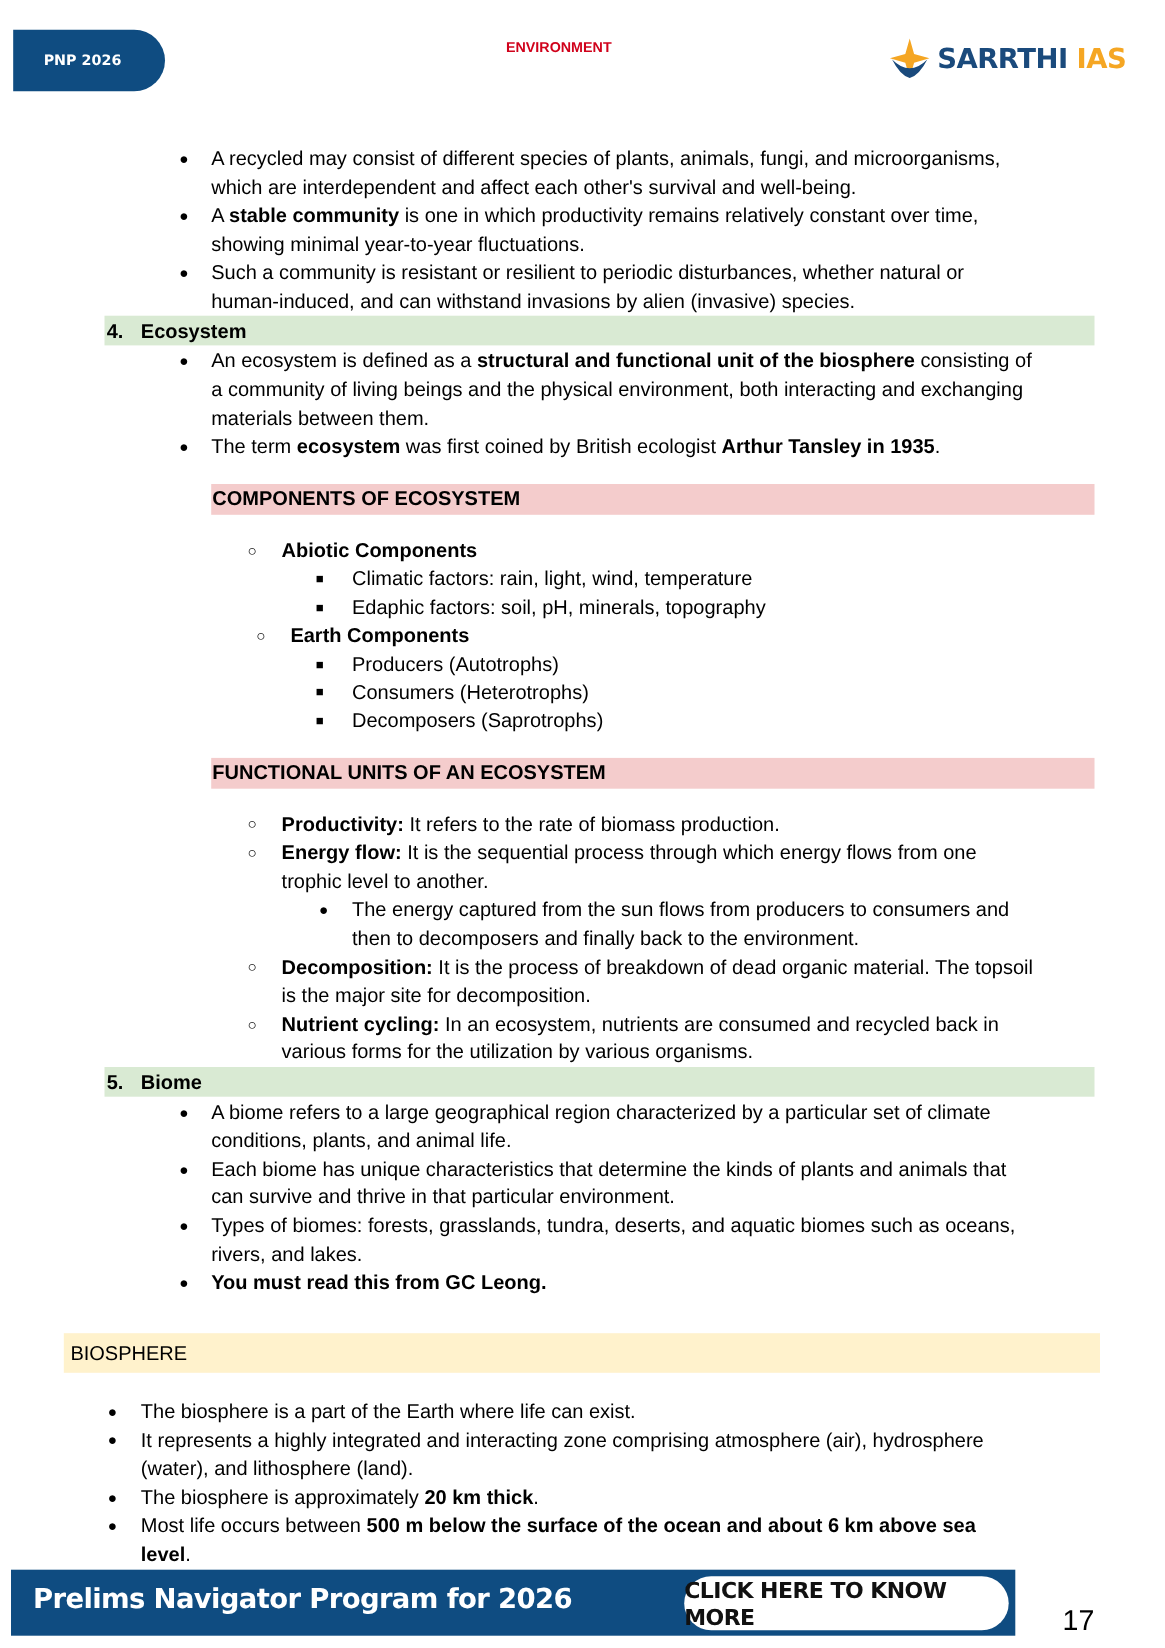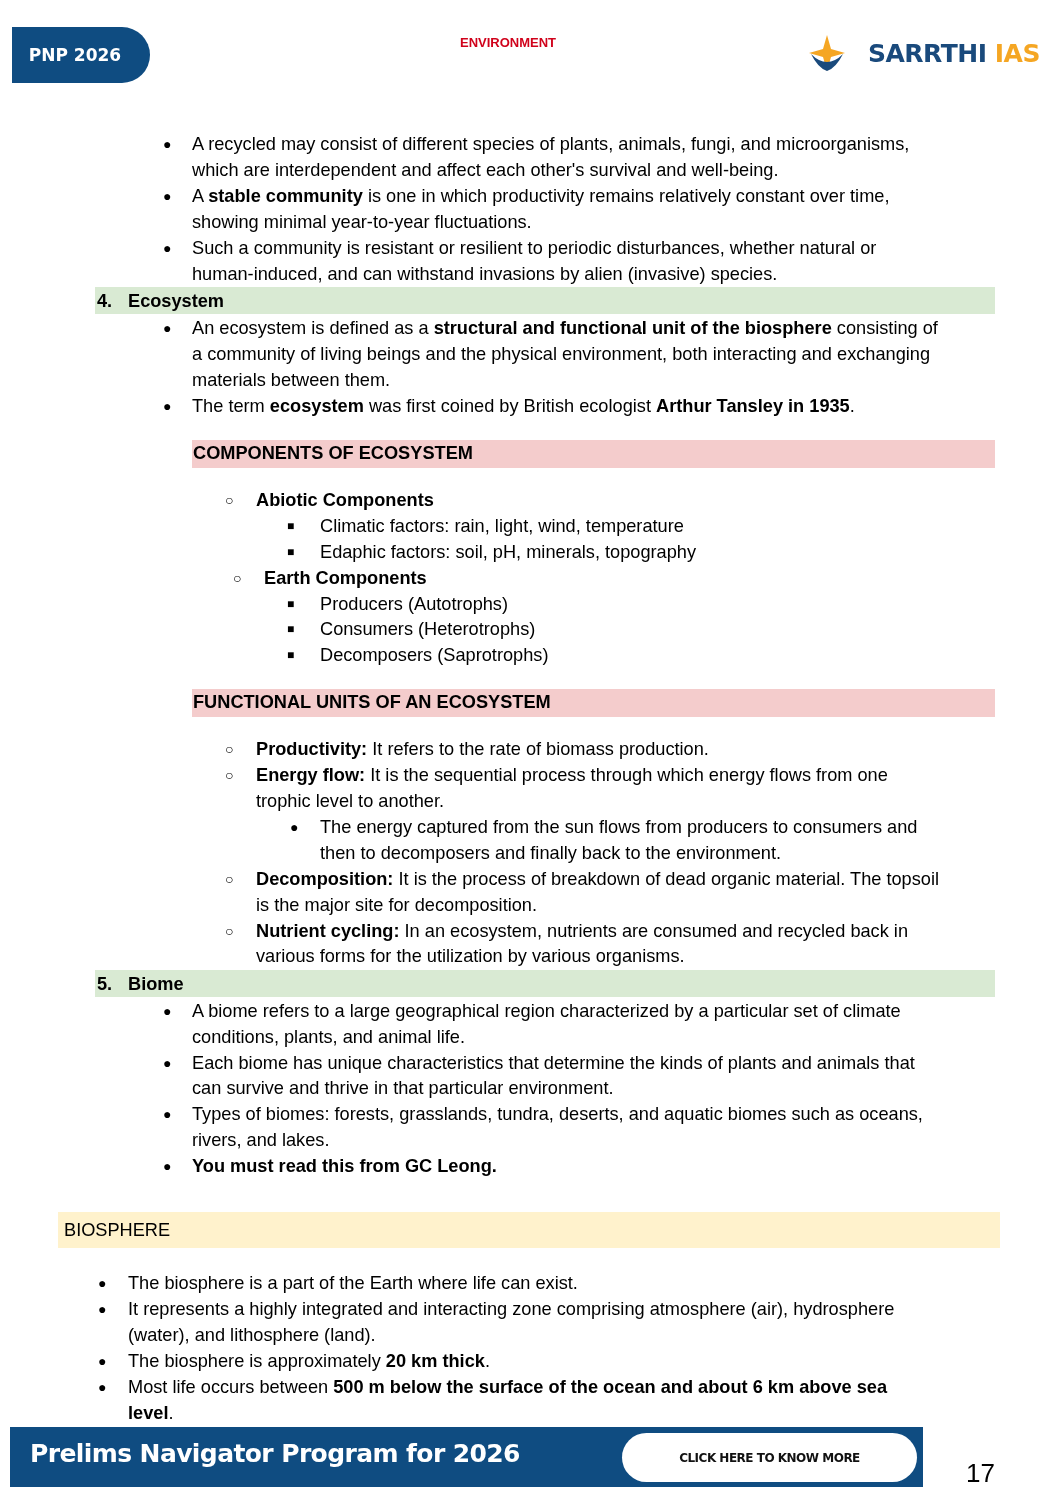--- a/index.html
+++ b/index.html
@@ -1,44 +1,44 @@
 <!DOCTYPE html>
 <html><head>
 <meta charset="utf-8">
 <style>
   html, body { margin:0; padding:0; background:#ffffff; }
   body { width:1059px; height:1498px; position:relative; overflow:hidden;
          font-family:"Liberation Sans", sans-serif; color:#000; font-size:18px; }
   
   .pnp-badge { position:absolute; left:12px; top:27px; width:138px; height:56px;
     background:#0f4c81; border-radius:0 30px 30px 0; color:#fff; font-weight:bold;
-    font-size:17px; display:flex; align-items:center; justify-content:center; padding-right:12px; box-sizing:border-box;
+    font-size:13px; display:flex; align-items:center; justify-content:center; padding-right:12px; box-sizing:border-box;
     font-family:"DejaVu Sans", sans-serif; }
   .hdr-center { position:absolute; left:0; width:1016px; top:33px; text-align:center; }
   .hdr-title { color:#1a4a7c; font-weight:bold; font-size:18px; font-family:"Liberation Sans", sans-serif; }
   .hdr-sub { color:#d0021b; font-weight:bold; font-size:13px; margin-top:2px; }
-  .logo { position:absolute; left:808px; top:34px; height:38px; display:flex; align-items:center; gap:22px; }
+  .logo { position:absolute; left:808px; top:34px; height:38px; display:flex; align-items:center; gap:6px; }
   .logo-text { font-weight:bold; font-size:25px; font-family:"DejaVu Sans", sans-serif; letter-spacing:-0.5px; }
   .logo-text .s { color:#1a4a7c; }
   .logo-text .i { color:#f5a623; }
   .line { position:absolute; line-height:26px; font-size:18.2px; white-space:nowrap; }
   .just { text-align:justify; text-align-last:left; white-space:normal; }
   .bullet { position:absolute; font-size:14px; line-height:26px; }
   .band-green { position:absolute; left:95px; width:900px; height:27px; background:#d9ead3; }
   .band-pink { position:absolute; left:192px; width:803px; height:28px; background:#f4cccc; }
   .band-yellow { position:absolute; left:58px; width:942px; height:36px; background:#fff2cc; }
   b { font-weight:bold; }
   .sq { font-size:12px; }
 
   
   .footer { position:absolute; left:10px; top:1427px; width:913px; height:60px; background:#0f4c81; }
   .footer-title { position:absolute; left:20px; top:12px; color:#fff; font-weight:bold; font-size:25px;
     font-family:"DejaVu Sans", sans-serif; letter-spacing:-0.6px; }
   .cta { position:absolute; left:612px; top:6px; width:295px; height:49px; background:#fff; border-radius:25px;
-    display:flex; align-items:center; justify-content:center; font-weight:bold; font-size:12px; color:#111;
+    display:flex; align-items:center; justify-content:center; font-weight:bold; font-size:20px; color:#111;
     font-family:"DejaVu Sans", sans-serif; letter-spacing:-0.5px; }
   .page-num { position:absolute; left:966px; top:1458px; font-weight:normal; font-size:26px; }
 </style>
 </head>
 <body>
 
 <div class="pnp-badge">
     <span>PNP 2026</span>
   </div>
 <div class="hdr-center">

